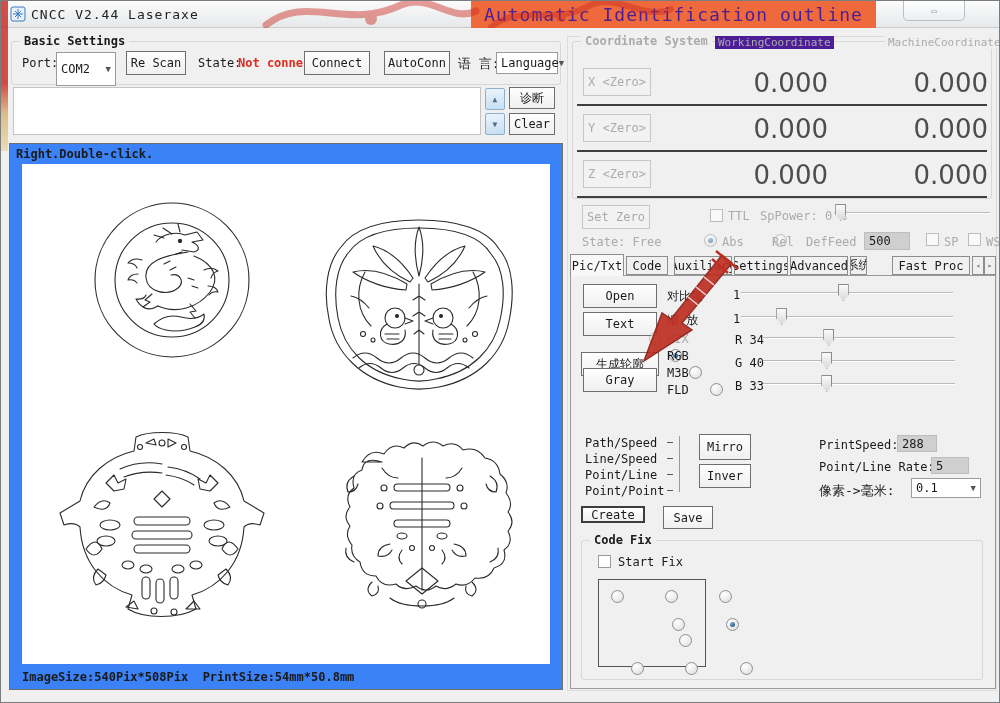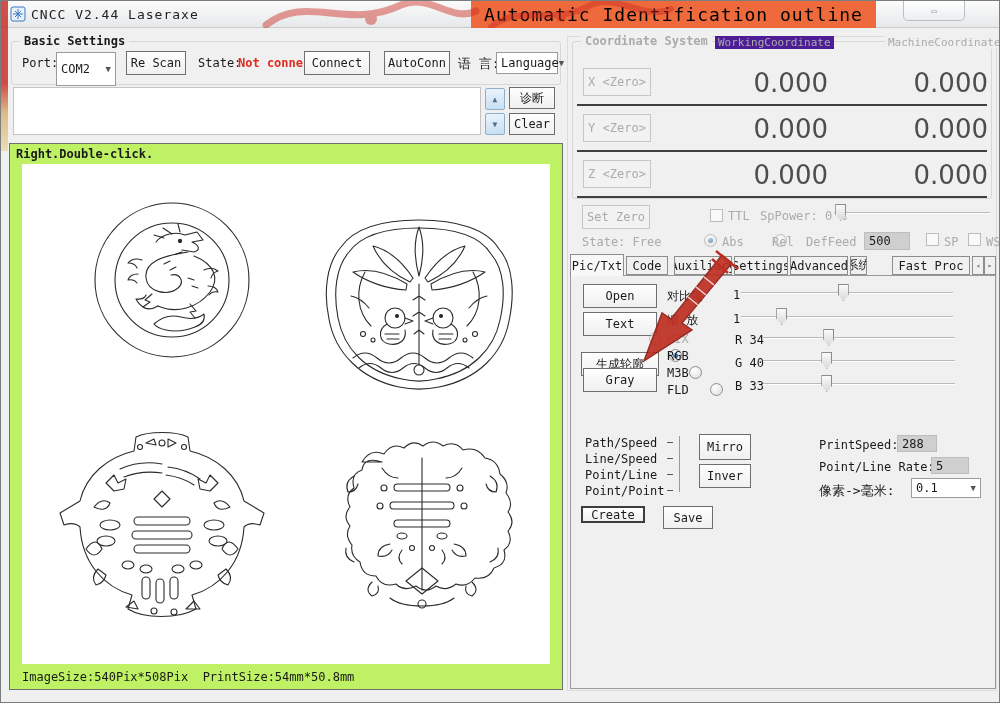--- a/index.html
+++ b/index.html
@@ -4,21 +4,21 @@
 <style>
   html,body{margin:0;padding:0;background:#9aa0a6;}
   *{box-sizing:border-box;}
   .win{position:relative;width:1000px;height:703px;background:#f0f0f0;border:1px solid #7a7d80;
        font-family:"DejaVu Sans Mono",monospace;font-size:12px;color:#1a1a1a;overflow:hidden;}
   .abs{position:absolute;}
   
   .titlebar{left:0;top:0;width:1000px;height:27px;background:linear-gradient(#fbfbfb,#e6e8ea);
             border-bottom:1px solid #c9cccf;}
   .title-text{left:30px;top:6px;font-size:13px;color:#222;letter-spacing:1px;}
-  .banner{left:470px;top:0;width:405px;height:27px;background:#ee6a3d;color:#000000;
+  .banner{left:470px;top:0;width:405px;height:27px;background:#ee6a3d;color:#4c1d95;
           display:flex;align-items:center;justify-content:center;font-size:18px;letter-spacing:1px;}
   .winbtns{left:902px;top:0;width:62px;height:20px;background:linear-gradient(#ffffff,#e9eef2);
            border:1px solid #b9bec2;border-top:none;border-radius:0 0 5px 5px;
            display:flex;align-items:center;justify-content:center;color:#9aa0a4;font-size:9px;}
   
   .group{border:1px solid #d7d7d7;border-radius:3px;background:#f0f0f0;}
   .legend{position:absolute;top:-8px;left:8px;background:#f0f0f0;padding:0 4px;font-weight:bold;}
   .legend.plain{font-weight:bold;}
   .gray{color:#ababab;}
   .red{color:#e02b20;font-weight:bold;}
@@ -38,24 +38,24 @@
          background:radial-gradient(circle at 35% 30%,#6fa8d8,#17456f);}
   .radio.dim{opacity:.55;}
   .slider{height:18px;}
   .slider .track{position:absolute;left:0;right:0;top:8px;height:2px;background:#b9b9b9;border-bottom:1px solid #fff;}
   .slider .thumb{position:absolute;top:0;width:11px;height:17px;margin-left:-5px;
        background:linear-gradient(#fafafa,#d9d9d9);border:1px solid #8c8c8c;
        clip-path:polygon(0 0,100% 0,100% 62%,50% 100%,0 62%);}
   .scrollbtn{width:20px;height:22px;background:linear-gradient(#eaf3fb,#c8dff2);border:1px solid #8fb0cc;
        border-radius:2px;display:flex;align-items:center;justify-content:center;color:#4b6f8e;font-size:8px;}
   
-  .canvas-frame{left:8px;top:142px;width:554px;height:547px;background:#bef264;border:1px solid #6f6f6f;}
+  .canvas-frame{left:8px;top:142px;width:554px;height:547px;background:#3b82f6;border:1px solid #6f6f6f;}
   .canvas-hint{left:6px;top:3px;font-weight:bold;}
   .canvas-white{left:12px;top:20px;width:528px;height:500px;background:#fff;}
-  .canvas-status{left:12px;top:526px;font-weight:normal;}
+  .canvas-status{left:12px;top:526px;font-weight:bold;}
   svg.design{position:absolute;stroke:#2b2b2b;fill:none;stroke-width:1.1;stroke-linecap:round;stroke-linejoin:round;}
   
   .rpanel{left:566px;top:35px;width:430px;height:655px;background:#f0f0f0;border:1px solid #dcdcdc;}
   .coordval{font-family:"DejaVu Sans",sans-serif;font-size:26px;color:#4d4d4d;text-align:right;}
   .sepline{height:2px;background:#3f3f3f;}
   
   .tab{position:absolute;border:1px solid #8d8d8d;background:#f0f0f0;display:flex;align-items:center;
        justify-content:center;height:19px;top:2px;white-space:nowrap;overflow:hidden;}
   .tab.active{background:#f8f8f8;height:22px;top:0;border-bottom:none;z-index:3;}
   .tabpanel{border:1px solid #9a9a9a;background:#f0f0f0;}
@@ -403,20 +403,36 @@
         </div>
 
       <div class="abs btn focus" style="left:10px;top:230px;width:64px;height:17px">
         <span>Create</span>
         </div>
       <div class="abs btn" style="left:92px;top:230px;width:50px;height:23px">
         <span>Save</span>
         </div>
 
       
+      <div class="abs group" style="left:10px;top:264px;width:402px;height:140px">
+        <span class="legend plain">Code Fix</span>
+        <span class="abs chk" style="left:16px;top:14px"></span>
+        <span class="abs lbl" style="left:36px;top:14px">Start Fix</span>
+        <div class="abs" style="left:16px;top:38px;width:108px;height:88px;border:1px solid #555">
+          <span class="abs radio" style="left:12px;top:10px"></span>
+          <span class="abs radio" style="left:46px;top:10px"></span>
+          <span class="abs radio" style="left:80px;top:10px"></span>
+          <span class="abs radio" style="left:12px;top:38px"></span>
+          <span class="abs radio on" style="left:46px;top:38px"></span>
+          <span class="abs radio" style="left:80px;top:38px"></span>
+          <span class="abs radio" style="left:12px;top:66px"></span>
+          <span class="abs radio" style="left:46px;top:66px"></span>
+          <span class="abs radio" style="left:80px;top:66px"></span>
+        </div>
+      </div>
     </div>
   </div>
 
   <svg class="abs" style="left:615px;top:248px;pointer-events:none" width="132" height="124" viewBox="0 0 132 124">
     <path d="M106,6 L116,14 L66,74 L76,81 L28,112 L46,64 L55,70 Z" fill="#bf2e22" stroke="#8e1f15" stroke-width="1.5" opacity="0.92"></path>
     <path d="M100,2 L122,20 M96,10 L112,24" stroke="#bf2e22" stroke-width="2.5" fill="none"></path>
     <path d="M72,48 l10,8 M80,38 l10,8 M88,28 l10,8" stroke="#ffffff" stroke-width="1.4" opacity="0.8"></path>
   </svg>
 
 </div>

